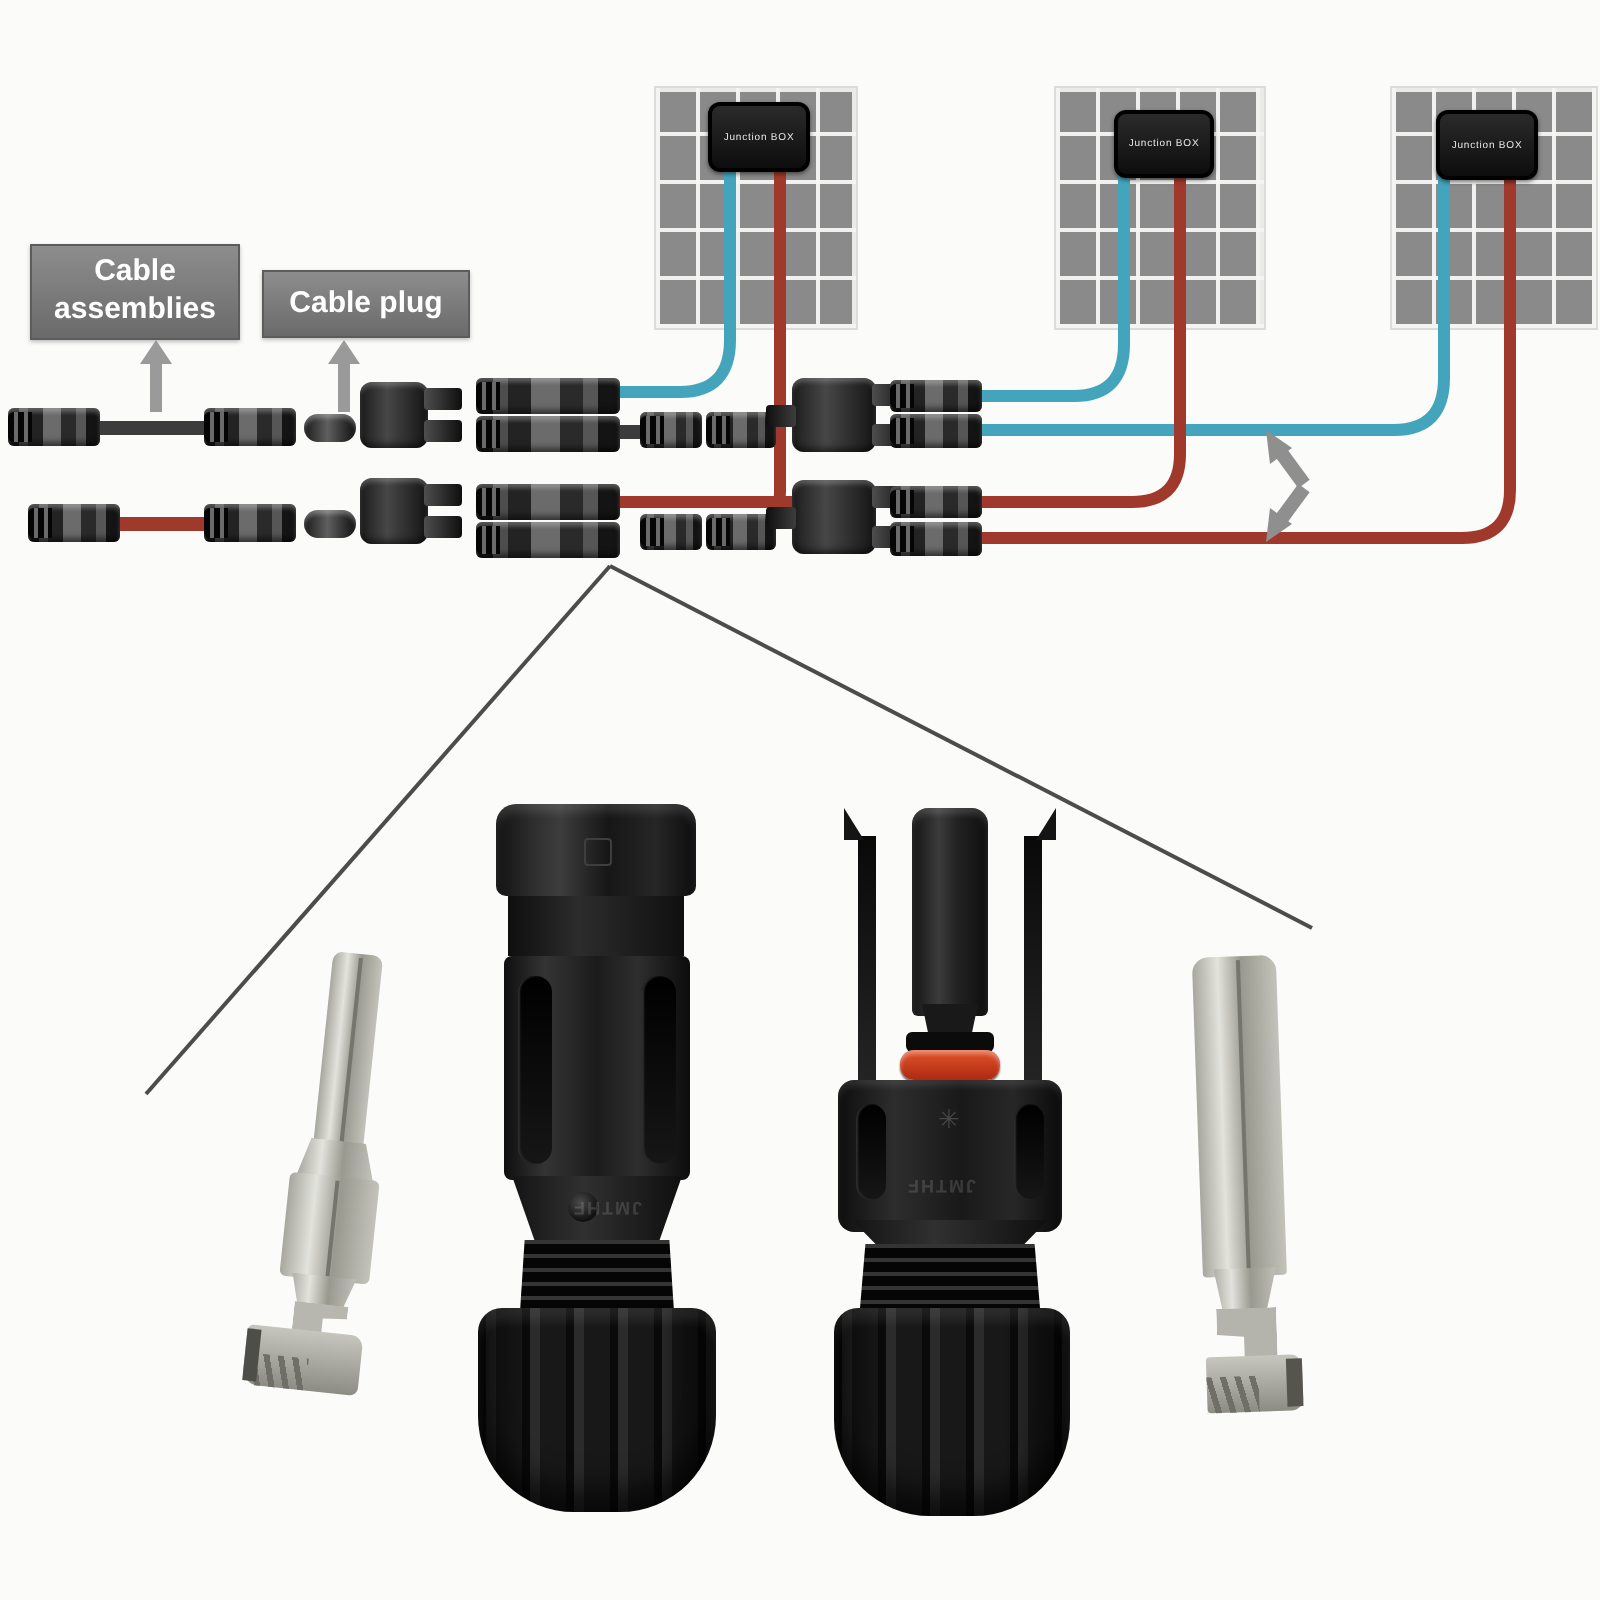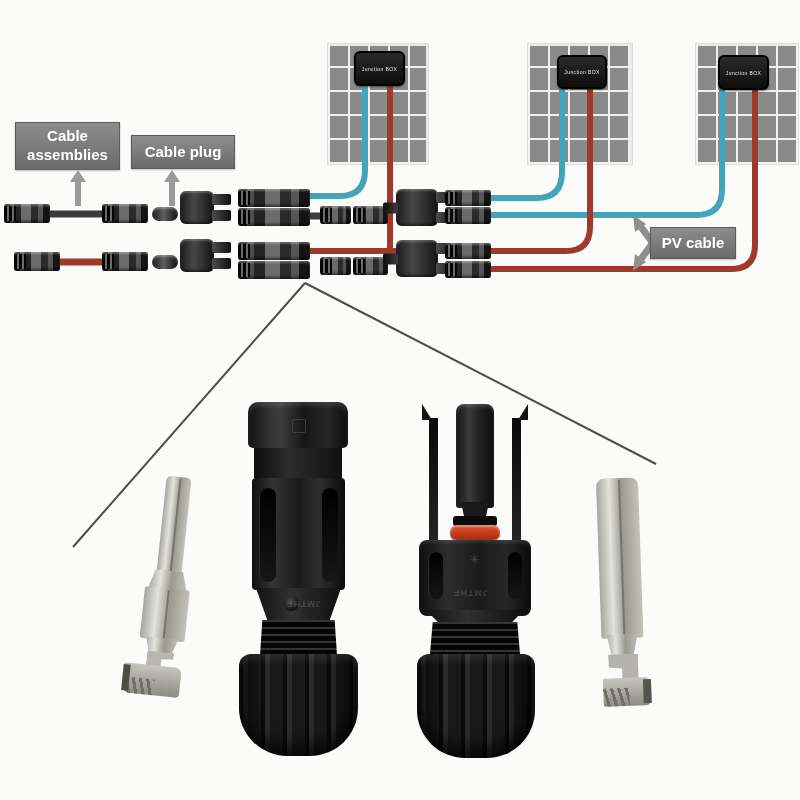--- a/index.html
+++ b/index.html
@@ -130,23 +130,20 @@
       <span>Junction BOX</span>
     </div>
 
   <div class="labelbox" style="left:15px;top:122px;width:103px;height:46px;font-size:15px">
     <span>Cable</span>
     <span>assemblies</span>
   </div>
   <div class="labelbox" style="left:131px;top:135px;width:102px;height:32px;font-size:15px">
     <span>Cable plug</span>
   </div>
-  <div class="labelbox" style="left:650px;top:227px;width:84px;height:30px;font-size:15px">
-    <span>PV cable</span>
-  </div>
 
   <div class="uparrow" style="left:70px;top:170px">
     <div class="ua-head"></div>
       <div class="ua-shaft"></div>
   </div>
   <div class="uparrow" style="left:164px;top:170px">
     <div class="ua-head"></div>
       <div class="ua-shaft"></div>
   </div>
 

